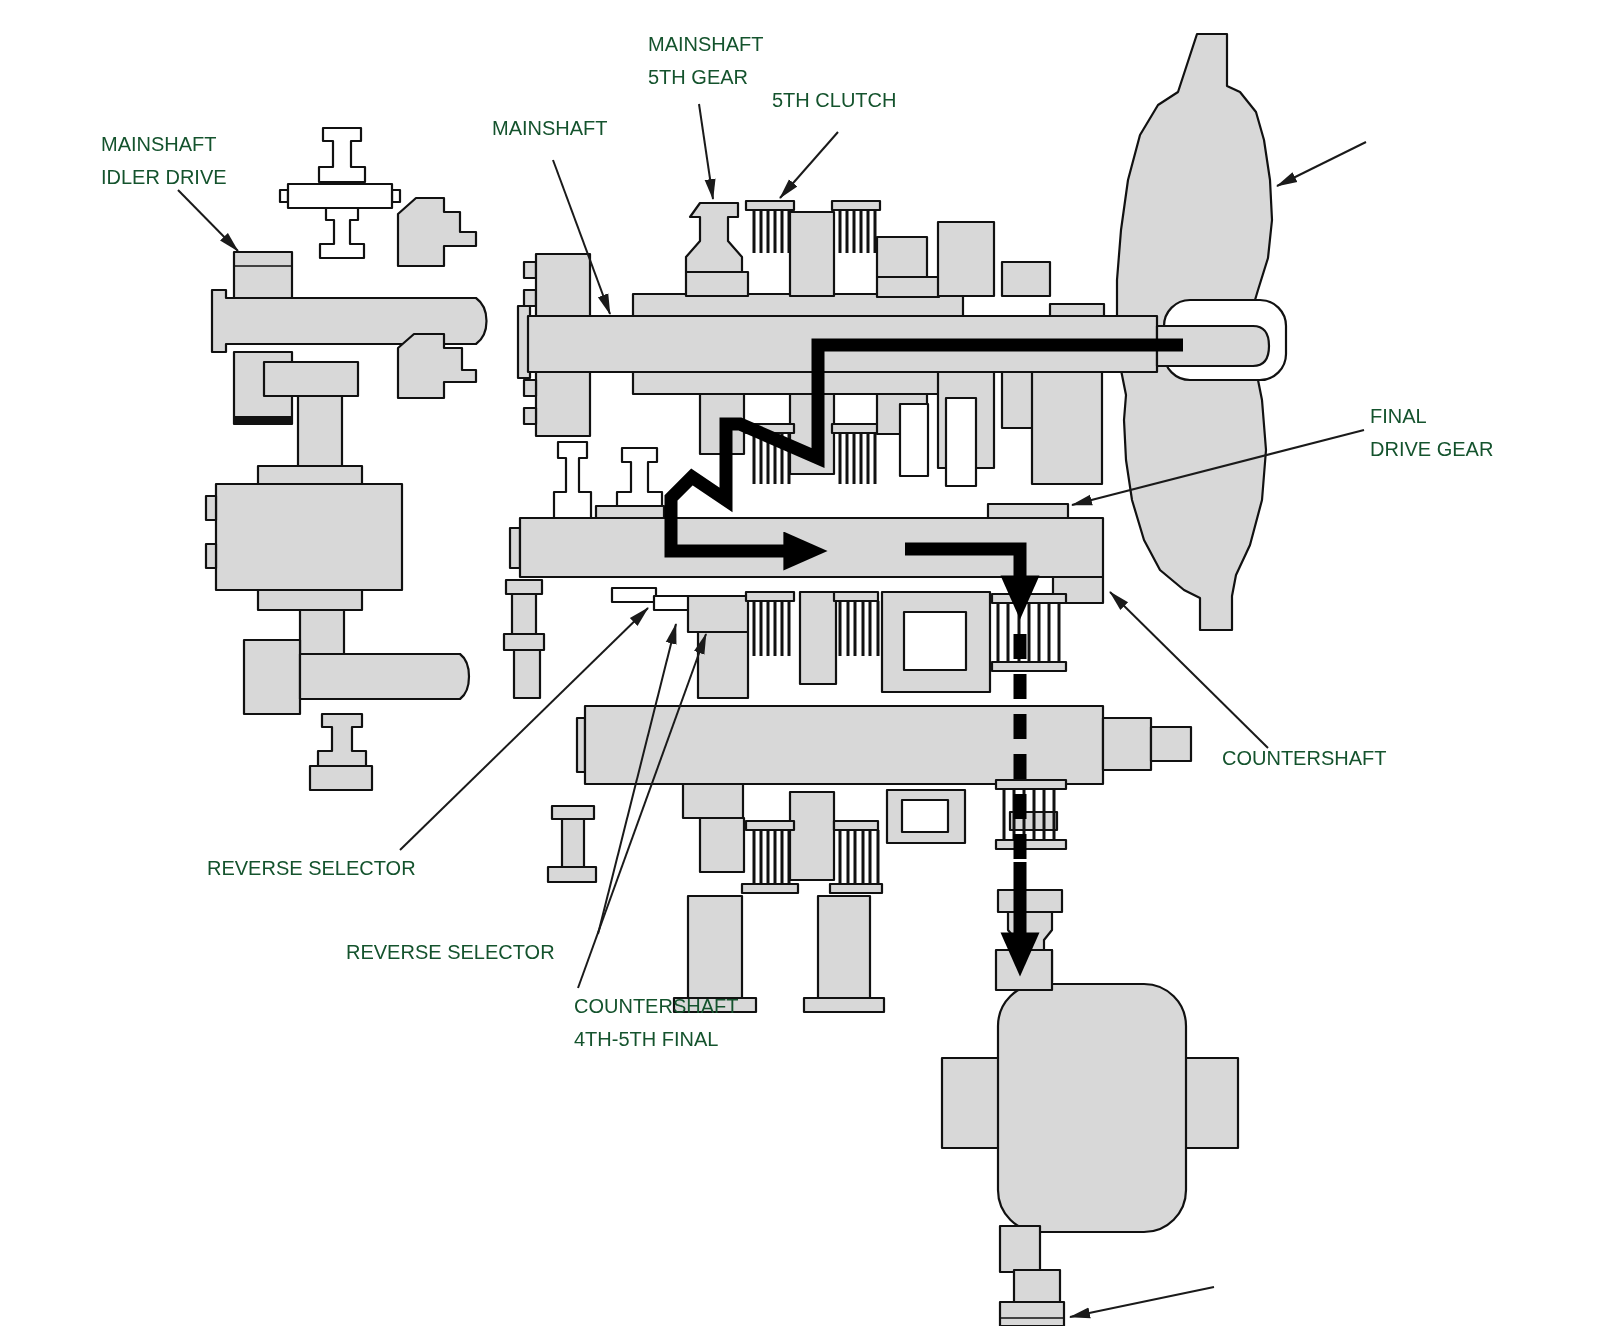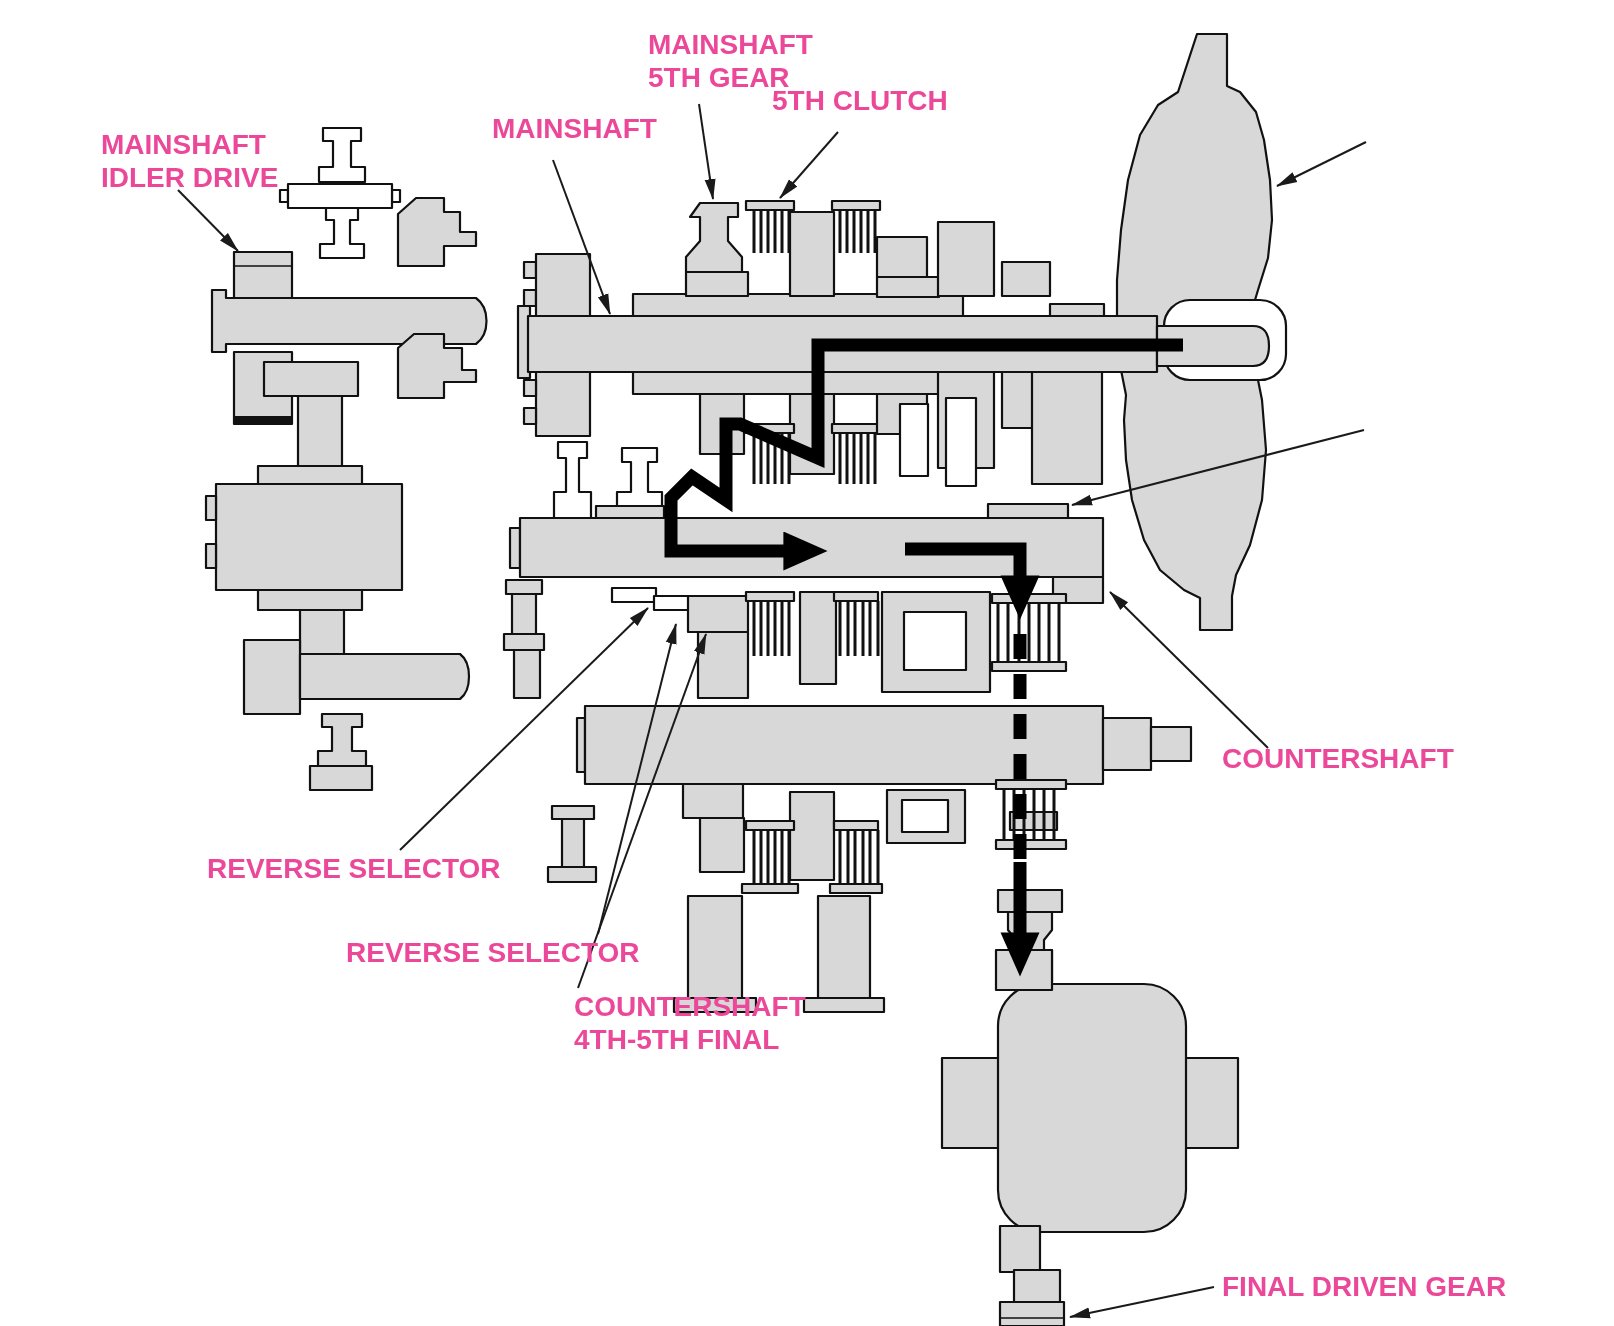--- a/index.html
+++ b/index.html
@@ -15,22 +15,22 @@
   .part{fill:var(--part-fill,#d8d8d8);stroke:var(--ink,#111);stroke-width:2.2;stroke-linejoin:round;}
   .part-white{fill:#fff;stroke:var(--ink,#111);stroke-width:2.2;stroke-linejoin:round;}
   .part-dark{fill:var(--ink,#111);stroke:none;}
   .spline{stroke:var(--ink,#111);stroke-width:3;fill:none;}
   .thinline{stroke:var(--ink,#111);stroke-width:1.6;fill:none;}
   .powerflow{stroke:var(--pf,#000);stroke-width:13;fill:none;stroke-linejoin:miter;}
   .powerflow.dashed{stroke-dasharray:25 15;}
   .leader{stroke:#1a1a1a;stroke-width:2;fill:none;}
   
   .label{
-    position:absolute;color:#ec4899;
-    font-size:28px;line-height:33px;font-weight:700;
+    position:absolute;color:#14532d;
+    font-size:20px;line-height:33px;font-weight:400;
     letter-spacing:0px;white-space:nowrap;
   }
 </style>
 </head>
 <body>
 
 <div class="canvas">
 
   <svg class="art" width="1614" height="1326" viewBox="0 0 1614 1326">
     <defs>
@@ -221,30 +221,31 @@
   <div class="label" style="left:492px;top:112px">
     <div>MAINSHAFT</div>
   </div>
   <div class="label" style="left:648px;top:28px">
     <div>MAINSHAFT</div>
     <div>5TH GEAR</div>
   </div>
   <div class="label" style="left:772px;top:84px">
     <div>5TH CLUTCH</div>
   </div>
+  <div class="label" style="left:1370px;top:400px">
+    <div>FINAL</div>
+    <div>DRIVE GEAR</div>
+  </div>
   <div class="label" style="left:1222px;top:742px">
     <div>COUNTERSHAFT</div>
   </div>
   <div class="label" style="left:207px;top:852px">
     <div>REVERSE SELECTOR</div>
   </div>
   <div class="label" style="left:346px;top:936px">
     <div>REVERSE SELECTOR</div>
   </div>
   <div class="label" style="left:574px;top:990px">
     <div>COUNTERSHAFT</div>
     <div>4TH-5TH FINAL</div>
   </div>
-  <div class="label" style="left:1222px;top:1270px">
-    <div>FINAL DRIVEN GEAR</div>
-  </div>
 
 </div>
 
 </body></html>

